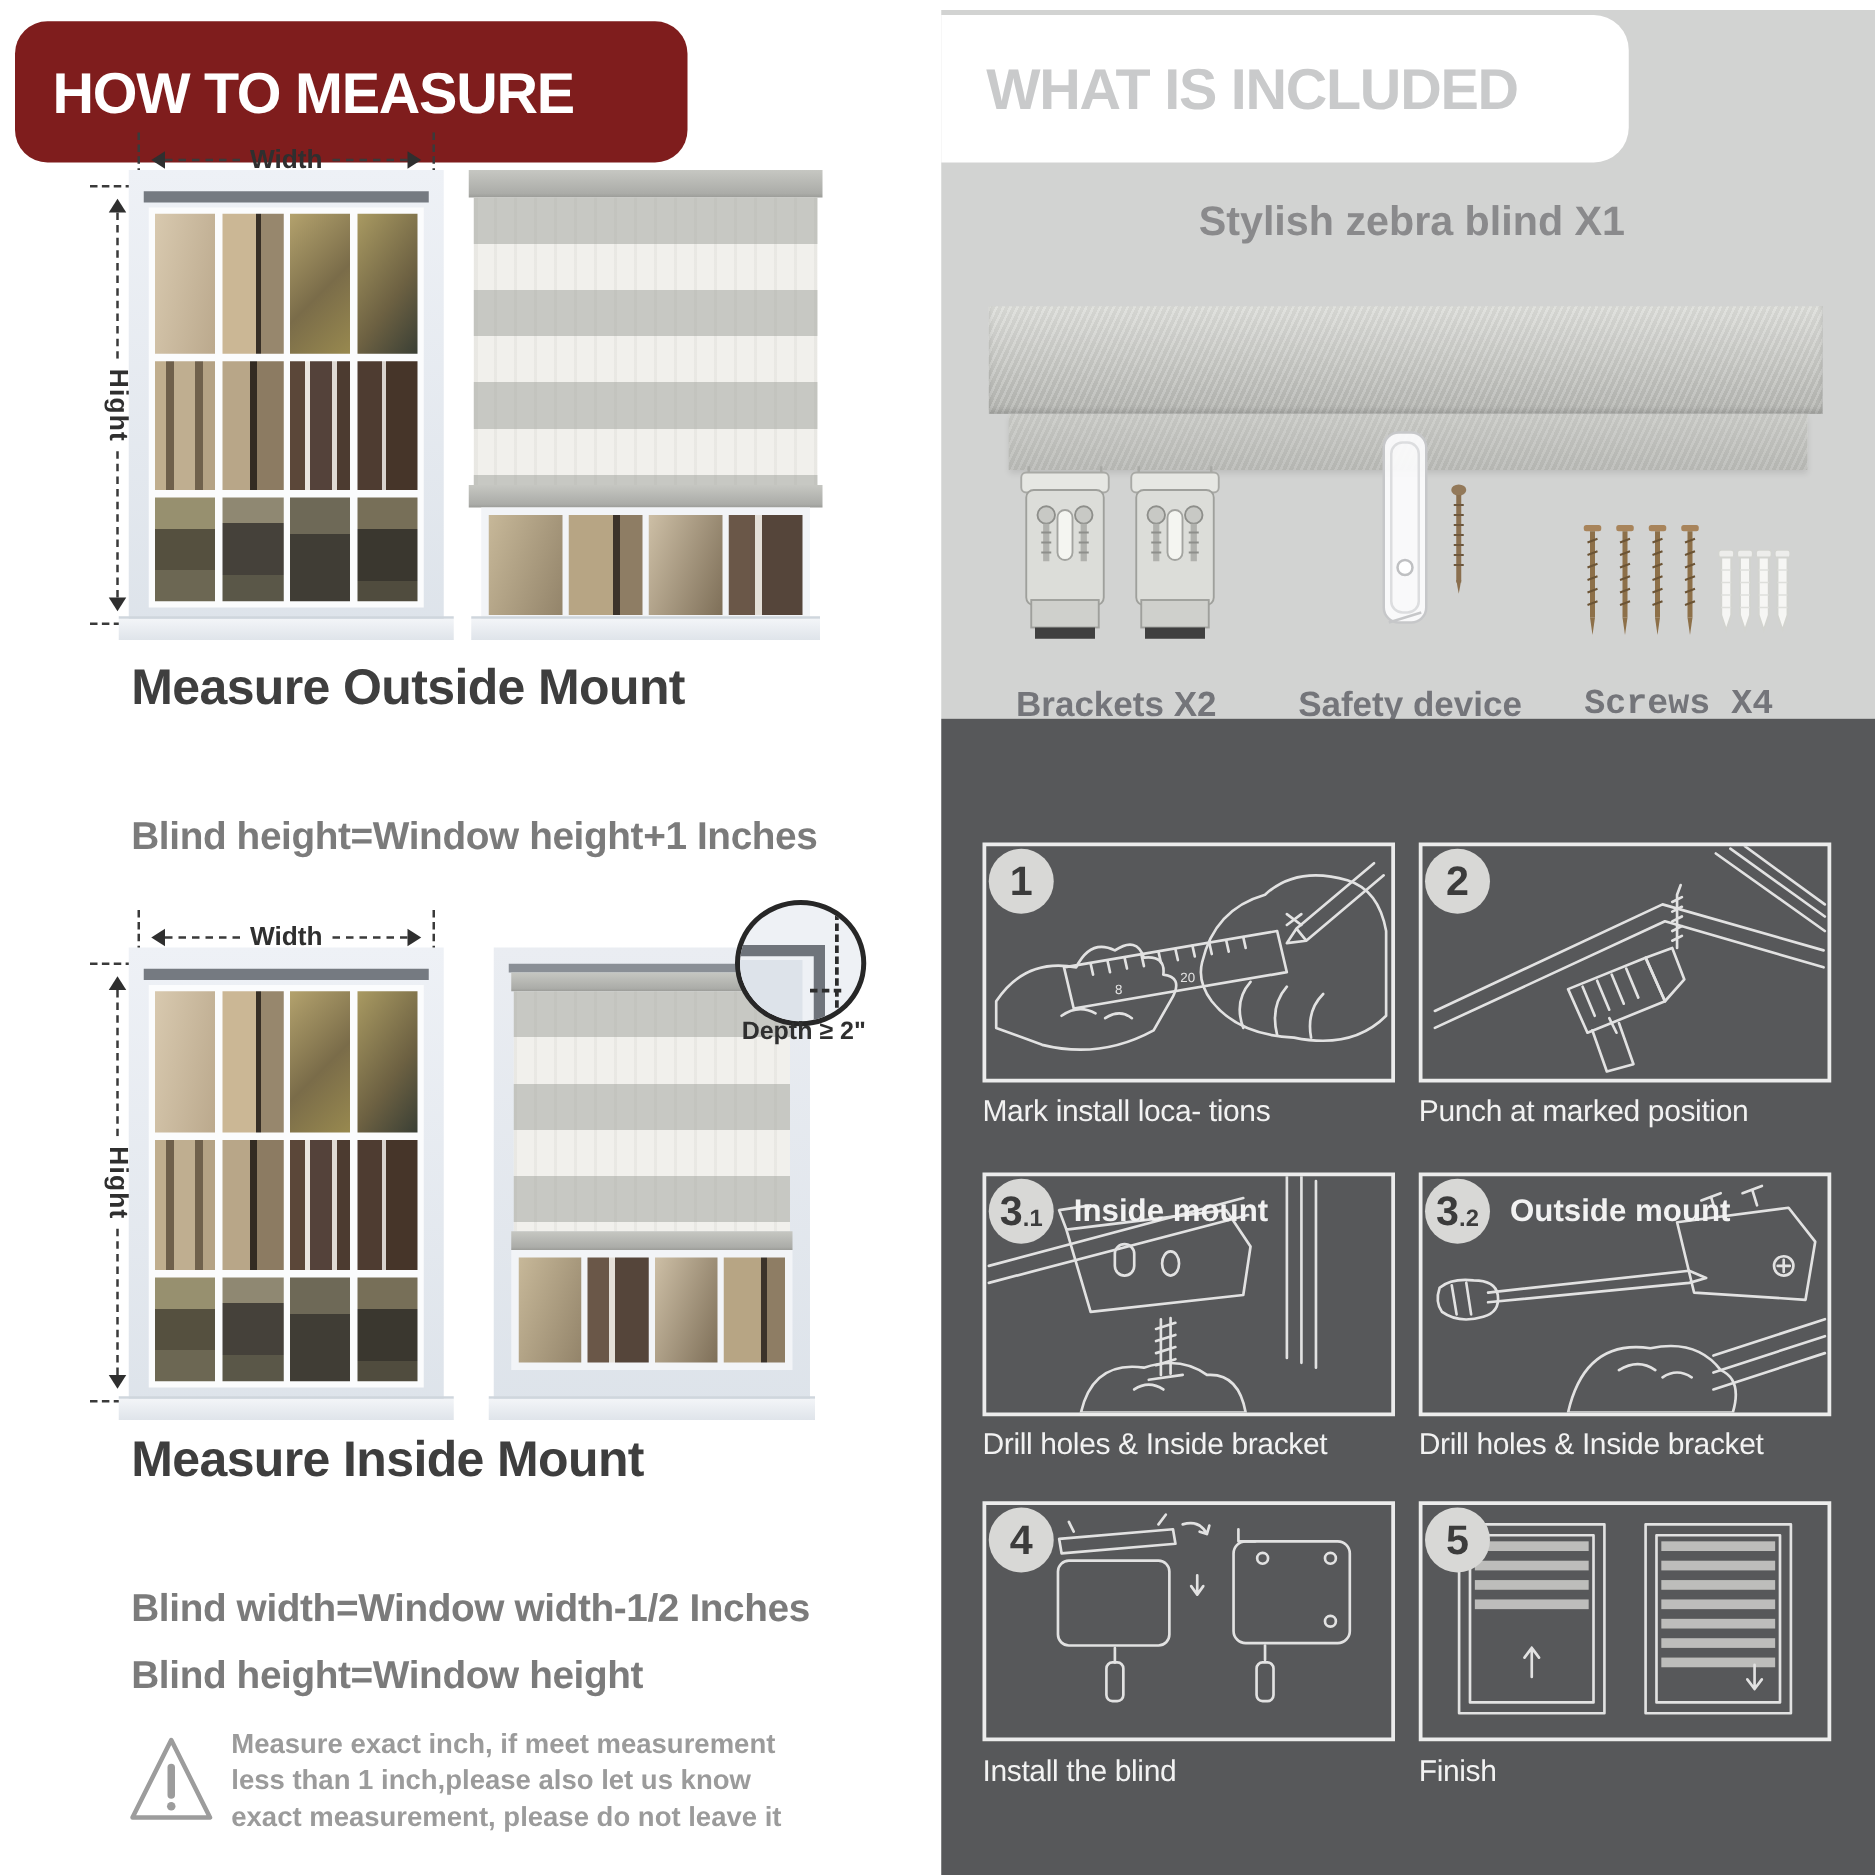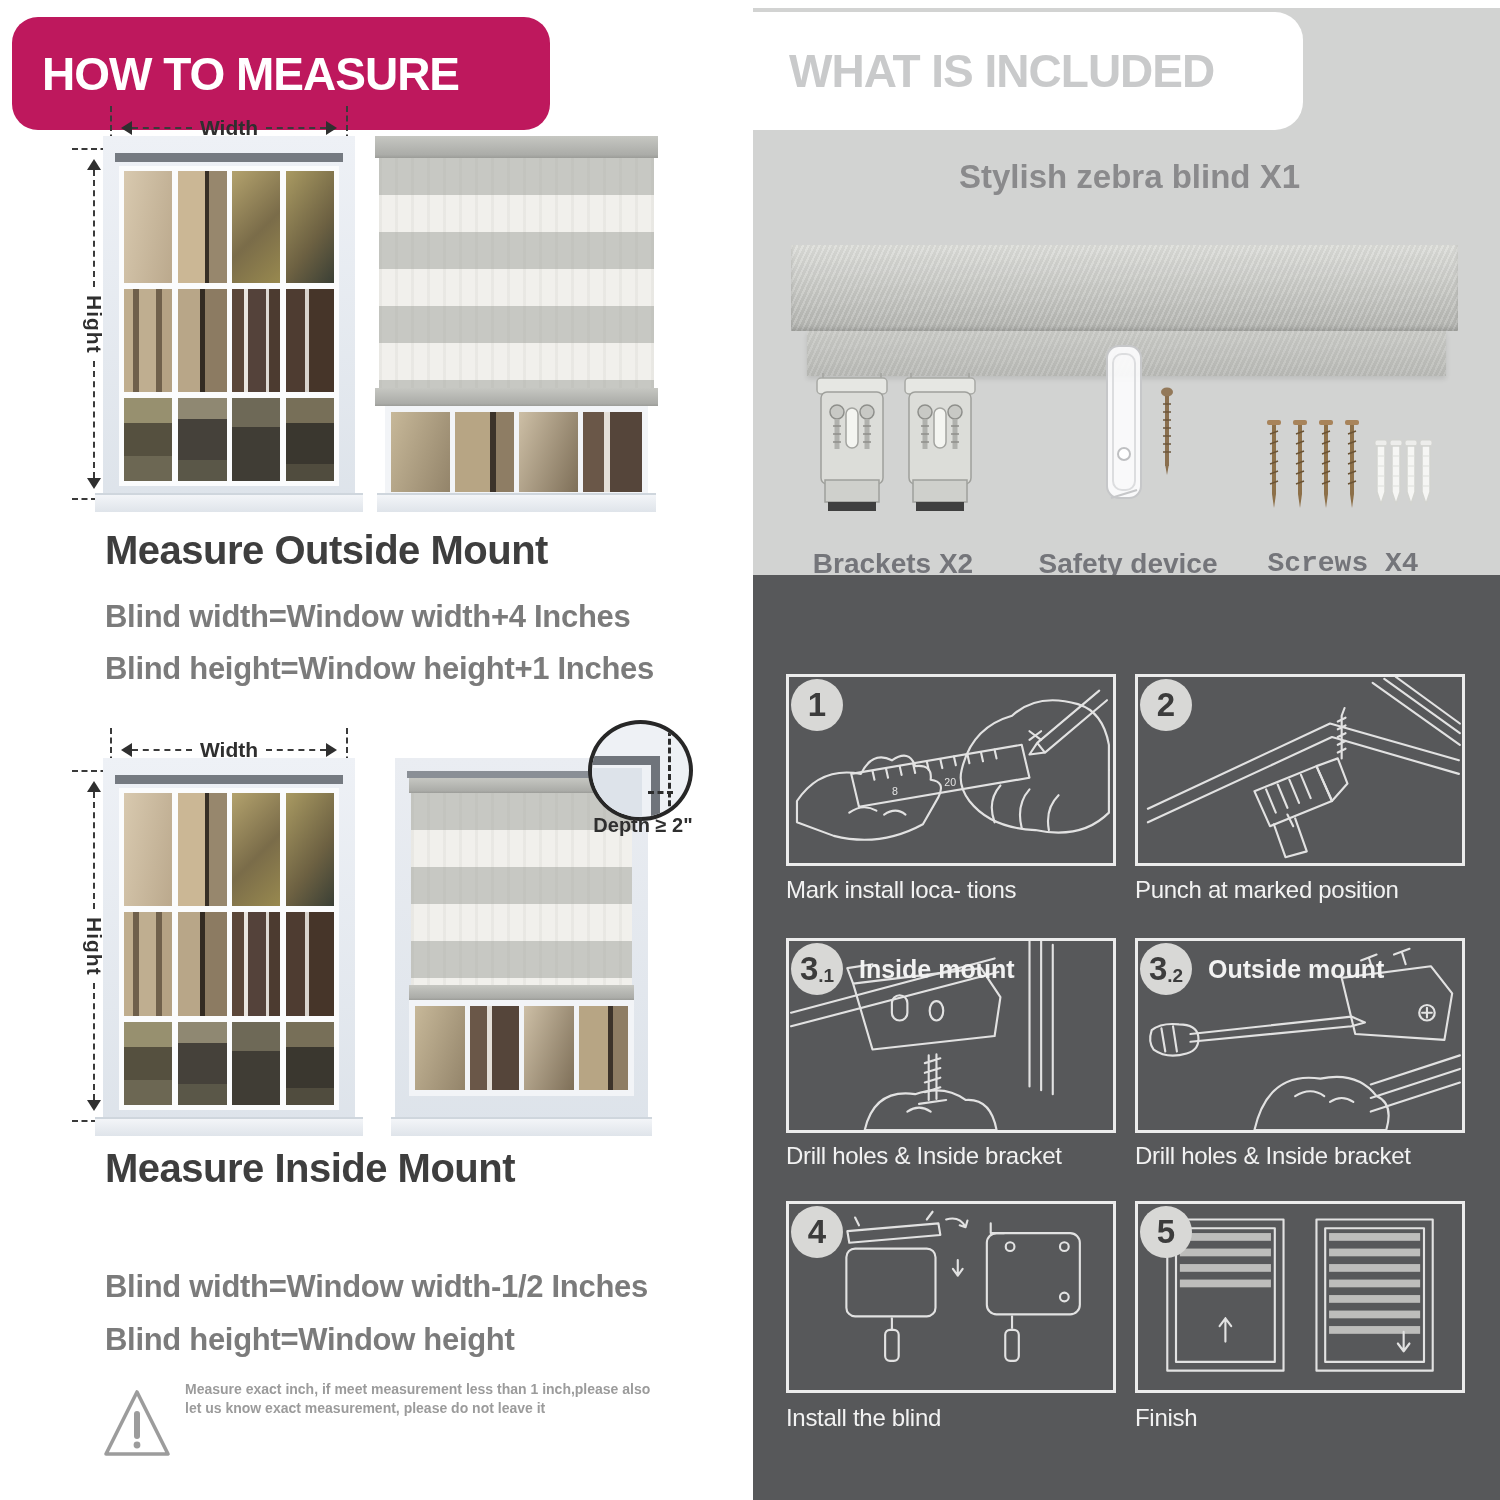--- a/index.html
+++ b/index.html
@@ -2,21 +2,21 @@
 <html><head>
 <meta charset="utf-8">
 <style>
   html,body{margin:0;padding:0;background:#fff;}
   .page{position:relative;width:1500px;height:1500px;background:#fff;overflow:hidden;
         font-family:"Liberation Sans","DejaVu Sans",sans-serif;}
   .abs{position:absolute;}
 
   
   .pill{display:flex;align-items:center;font-weight:bold;letter-spacing:-1px;}
-  .pill-left{left:12px;top:17px;width:508px;height:113px;background:#be185d;border-radius:26px;
+  .pill-left{left:12px;top:17px;width:508px;height:113px;background:#7f1d1d;border-radius:26px;
              color:#fff;font-size:46px;padding-left:30px;}
   .pill-included{left:753px;top:12px;width:514px;height:118px;background:#fff;border-radius:0 28px 28px 0;
              color:#c9cacb;font-size:46px;padding-left:36px;}
   .pill-mount{left:753px;top:588px;width:612px;height:76px;background:#fff;border-radius:0 26px 26px 0;
              color:#414141;font-size:44px;padding-left:36px;}
 
   
   .panel-light{left:753px;top:8px;width:747px;height:567px;background:#d2d3d2;}
   .panel-dark{left:753px;top:575px;width:747px;height:925px;background:#57585a;}
 
@@ -76,21 +76,21 @@
        border:4px solid #272727;background:#eef1f5;overflow:hidden;}
   .mag .hbar{position:absolute;left:-6px;top:34%;width:72%;height:9px;background:#6f747b;}
   .mag .vbar{position:absolute;left:61%;top:34%;width:9px;height:80%;background:#6f747b;}
   .mag .inlight{position:absolute;left:-6px;top:47%;width:58%;height:60%;background:#dde3ea;}
   .mag .vdashline{position:absolute;left:78%;top:6%;height:92%;border-left:3px dashed #2c2c2c;}
   .mag .hdashline{position:absolute;left:58%;top:72%;width:26%;border-top:3px dashed #2c2c2c;}
 
   
   .h1{position:absolute;font-weight:bold;font-size:40px;color:#3e3e3e;letter-spacing:-0.5px;}
   .formula{position:absolute;font-weight:bold;font-size:31px;color:#7b7b7b;letter-spacing:-0.3px;}
-  .warn-text{position:absolute;font-weight:bold;font-size:14px;color:#9b9b9b;line-height:1.33;}
+  .warn-text{position:absolute;font-weight:bold;font-size:22px;color:#9b9b9b;line-height:1.33;}
   .inc-label{position:absolute;font-weight:bold;font-size:28px;color:#74757a;text-align:center;}
   .blind-label{position:absolute;left:753px;top:158px;width:753px;text-align:center;
                font-weight:bold;font-size:33px;color:#8a8a8c;}
 
   
   .rail-main{left:791px;top:245px;width:667px;height:86px;
      background:
        repeating-linear-gradient(115deg,rgba(255,255,255,0.14) 0 2px,rgba(0,0,0,0.03) 2px 5px),
        linear-gradient(180deg,#dcddd9,#c6c7c3 55%,#b4b5b1);
      box-shadow:inset 0 -3px 4px rgba(0,0,0,0.12);}
@@ -178,21 +178,20 @@
     <div class="underwin" style="left:10px;top:270px;width:263px;height:92px;">
       <div class="upane u1"></div>
       <div class="upane u2"></div>
       <div class="upane u3"></div>
       <div class="upane u4"></div>
     </div>
     <div class="sill" style="left:2px;right:2px;"></div>
   </div>
 
   <div class="h1" style="left:105px;top:528px;">Measure Outside Mount</div>
-  <div class="formula" style="left:105px;top:599px;">Blind width=Window width+4 Inches</div>
   <div class="formula" style="left:105px;top:651px;">Blind height=Window height+1 Inches</div>
 
   <div class="harrow" style="left:110px;top:728px;width:238px;">
     <div class="tickv"></div>
     <div class="ah l"></div>
     <div class="hdash"></div>
     <div class="alabel">Width</div>
     <div class="hdash"></div>
     <div class="ah r"></div>
     <div class="tickv"></div>

